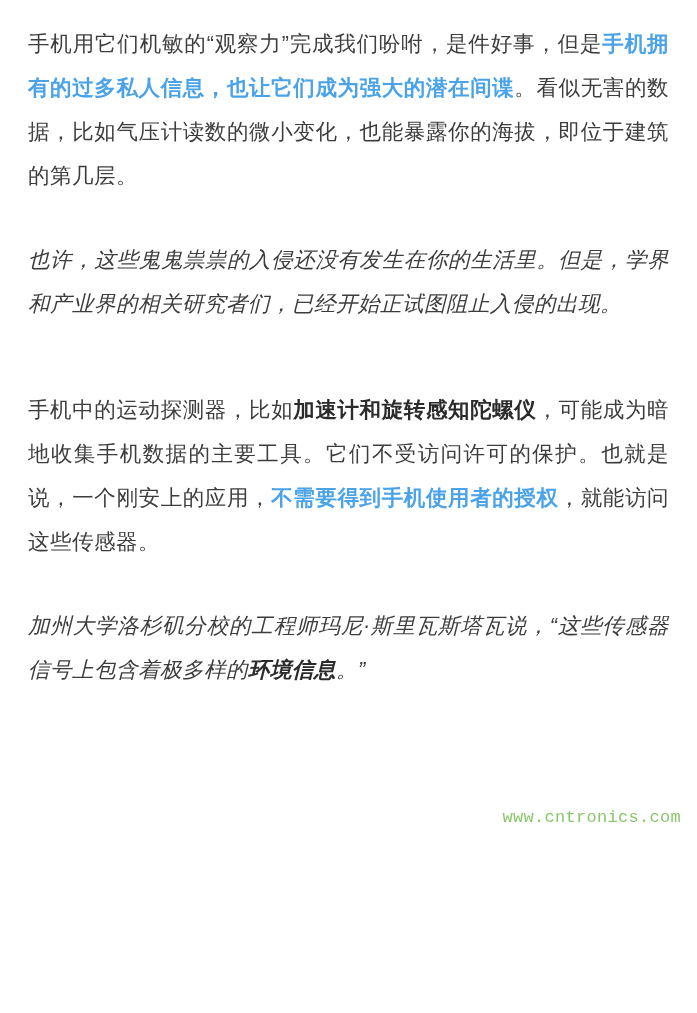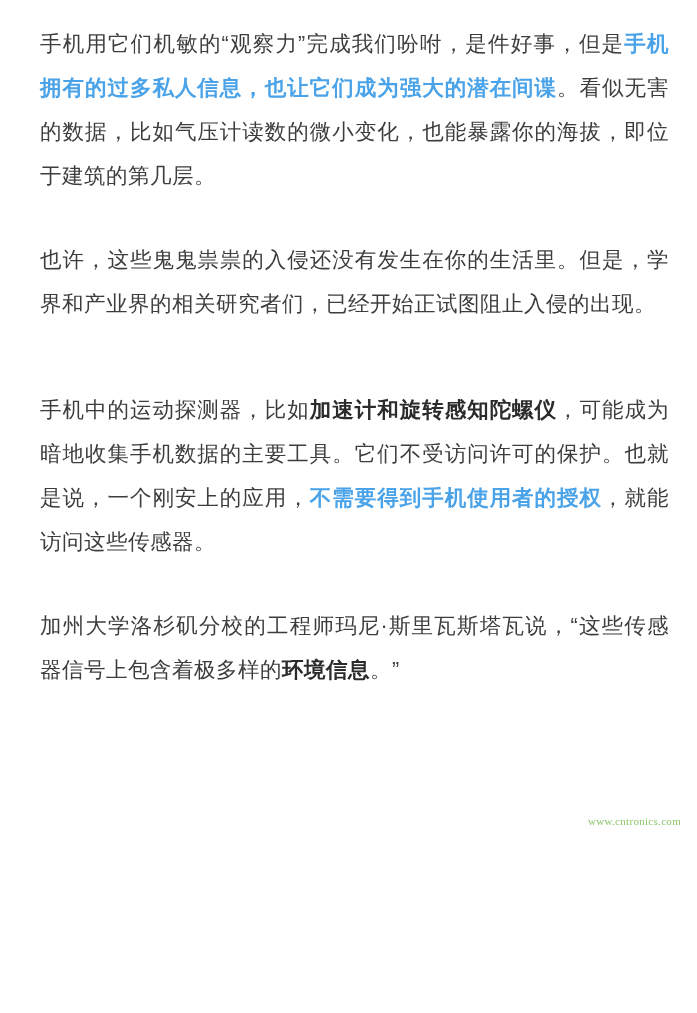--- a/index.html
+++ b/index.html
@@ -13,33 +13,34 @@
     font-family: "Liberation Sans", sans-serif;
     color: #3f3f3f;
     position: relative;
     overflow: hidden;
   }
   .page {
     position: relative;
     width: 697px;
     height: 835px;
     box-sizing: border-box;
-    padding: 22px 28px 0 40px;
+    padding: 22px 28px 0 28px;
   }
   p.para {
     font-size: 21.5px;
     line-height: 44px;
     letter-spacing: 0.5px;
     margin: 0;
     color: #3d3d3d;
     text-align: justify;
     text-justify: inter-ideograph;
   }
   .para + .para {
     margin-top: 40px;
+    font-style: italic;
   }
   .hl {
     color: #4aa3e8;
     font-weight: bold;
   }
   .bold {
     color: #2b2b2b;
     font-weight: bold;
   }
   .section {
@@ -67,24 +68,24 @@
     letter-spacing: 1.5px;
     line-height: 36px;
   }
   .body-block {
     margin-top: 62px;
   }
   .watermark {
     position: absolute;
     right: 16px;
     bottom: 8px;
-    font-size: 11px;
+    font-size: 17px;
     color: #8ac66b;
     letter-spacing: 0.3px;
-    font-family: Liberation Serif, serif;
+    font-family: Liberation Mono, monospace;
   }
 </style>
 </head>
 <body>
 
 <div class="page">
 
   <p class="para"><span>手机用它们机敏的“观察力”完成我们吩咐，是件好事，但是</span><span class="hl">手机拥有的过多私人信息，也让它们成为强大的潜在间谍</span><span>。看似无害的数据，比如气压计读数的微小变化，也能暴露你的海拔，即位于建筑的第几层。</span></p>
 
   <p class="para"><span>也许，这些鬼鬼祟祟的入侵还没有发生在你的生活里。但是，学界和产业界的相关研究者们，已经开始正试图阻止入侵的出现。</span></p>

